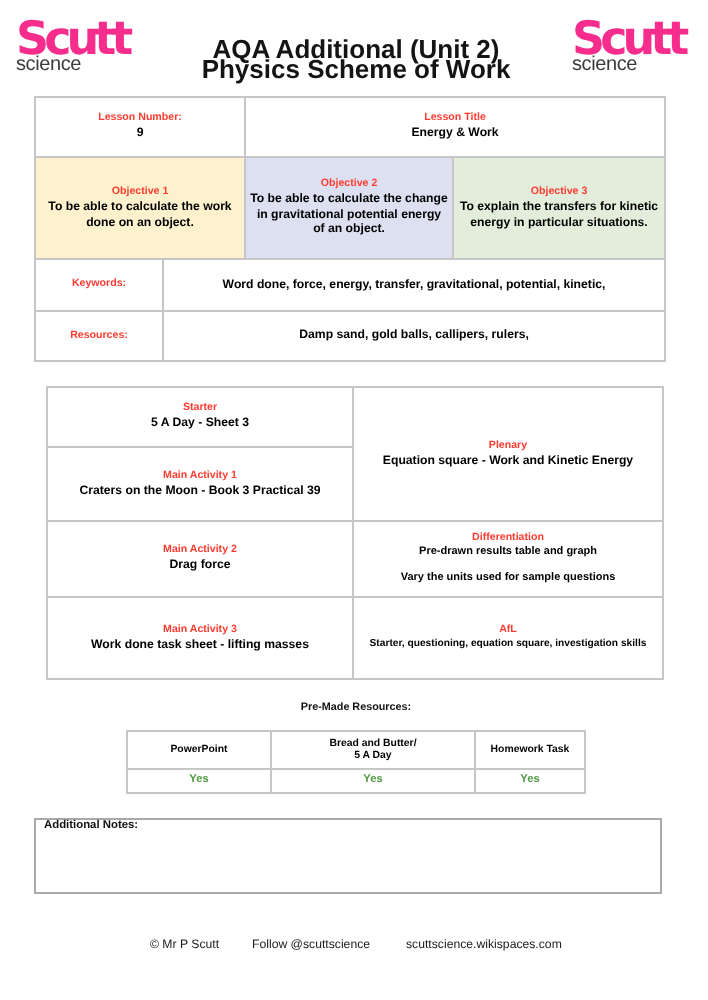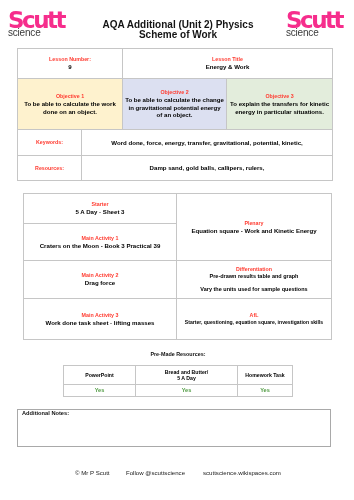--- a/index.html
+++ b/index.html
@@ -7,21 +7,21 @@
   .page{position:relative;width:354px;height:500px;background:#fff;padding-left:24px;}
 
   
   .logo{position:absolute;width:56px;}
   .logo .w1{font-family:"DejaVu Sans",sans-serif;font-weight:bold;color:#F62D8C;font-size:23px;line-height:21px;letter-spacing:-2.5px;}
   .logo .w2{color:#3b3b3b;font-size:10px;line-height:10px;letter-spacing:-0.2px;margin-top:-3px;}
   #logo-left{left:8px;top:10px;}
   #logo-right{left:286px;top:10px;}
 
   .doctitle{position:absolute;left:83px;top:20px;width:190px;text-align:center;
-            font-weight:bold;font-size:10px;color:#141414;line-height:10px;}
+            font-weight:bold;font-size:13px;color:#141414;line-height:10px;}
 
   
   table{border-collapse:collapse;table-layout:fixed;}
   td{vertical-align:middle;text-align:center;padding:0;}
   .lbl{color:#FF3B30;font-weight:bold;font-size:5.3px;line-height:7px;display:block;}
   .txt{color:#000000;font-weight:bold;font-size:6.1px;line-height:7.6px;display:block;}
   .ln{display:block;white-space:nowrap;}
   .txt.sm{font-size:5.5px;line-height:7px;}
   .txt.xs{font-size:5.1px;line-height:6.6px;}
 

